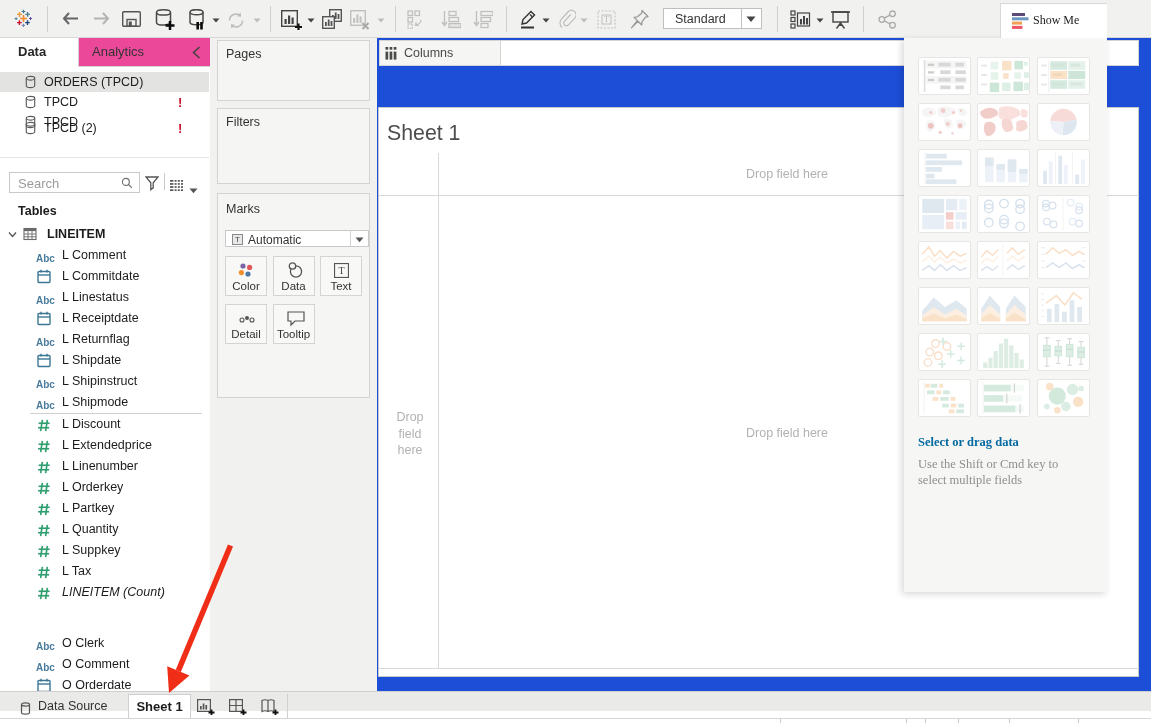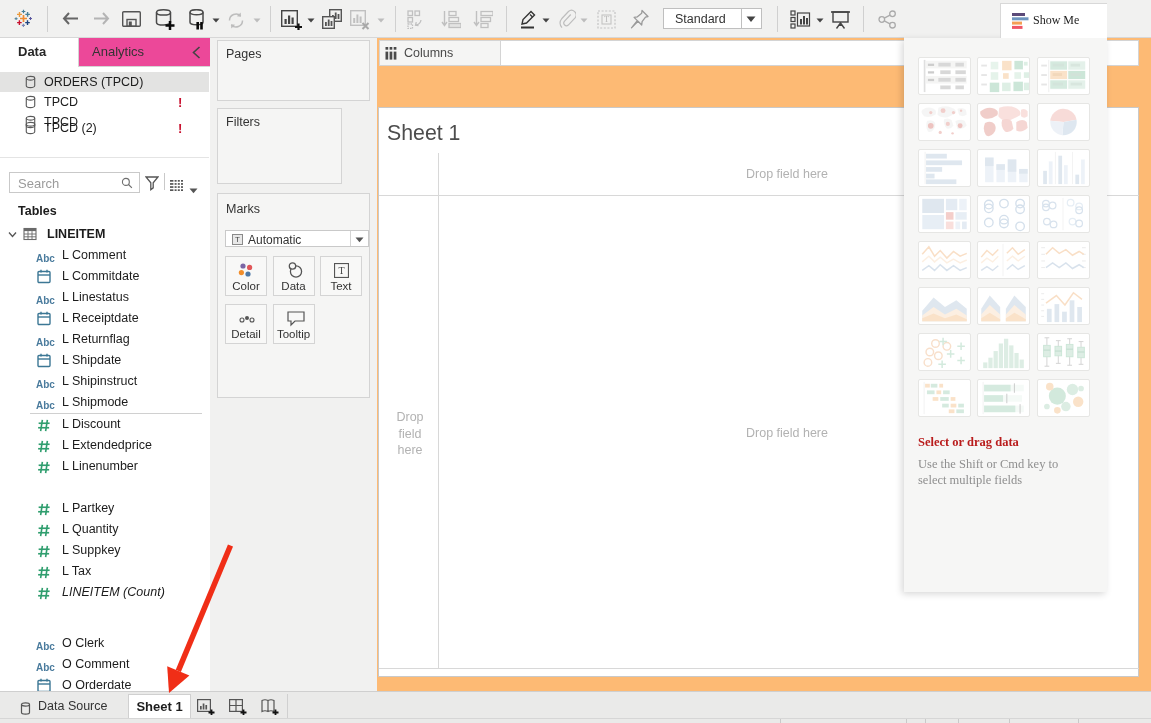--- a/index.html
+++ b/index.html
@@ -21,32 +21,32 @@
 .fieldrow .nm { position:absolute; left:62px; top:0; }
 .ficon { position:absolute; left:36px; top:3px; width:16px; height:15px; }
 .abc { color:#4a7b9d; font-size:10px; font-weight:bold; position:absolute; left:36px; top:3px; }
 .thead { position:absolute; left:0; width:209px; height:22px; font-weight:bold; font-size:12.5px; color:#1c1c1c; line-height:22px; }
 .thead .nm { position:absolute; left:47px; }
 #midpanel { left:210px; top:38px; width:167px; height:653px; background:#f1f1f0; }
 .card { position:absolute; background:#f5f5f4; border:1px solid #d4d4d4; }
 .cardlabel { position:absolute; left:8px; top:6px; font-size:12.5px; color:#333; }
 .mkbtn { position:absolute; width:42px; height:40px; background:#f8f8f7; border:1px solid #d4d4d4; }
 .mklbl { position:absolute; left:0; right:0; bottom:3px; text-align:center; font-size:11.5px; color:#333; }
-#canvas { left:377px; top:38px; width:774px; height:653px; background:#fdba74; }
+#canvas { left:377px; top:38px; width:774px; height:653px; background:#1d4ed8; }
 .shelf { position:absolute; height:26px; }
 .shelflabel { position:absolute; left:0; top:0; width:122px; height:26px; background:#f5f5f4; border:1px solid #d4d4d4; font-size:12.5px; color:#4a4a4a; line-height:24px; }
 .shelffield { position:absolute; top:0; height:26px; background:#fff; border:1px solid #d4d4d4; border-left:none; }
 #sheetarea { position:absolute; left:1px; top:69px; width:761px; height:570px; background:#fff; border:1px solid #c9c9c9; }
 .droptxt { position:absolute; color:#b2b2b2; font-size:12.5px; }
 #showme { left:904px; top:0; width:203px; height:592px;font-family:Liberation Serif, serif; }
 #smtop { position:absolute; left:0; top:0; width:203px; height:38px; background:#f1f1f0; }
 #smbody { position:absolute; left:0; top:38px; width:203px; height:554px; background:#f6f6f5; box-shadow:-2px 2px 7px rgba(0,0,0,0.16); }
 #smbtn { position:absolute; left:96px; top:3px; width:107px; height:35px; background:#fff; border:1px solid #d8d8d8; border-bottom:none; border-right:none; }
 .thumb { position:absolute; width:53px; height:38px; background:#fff; border:1px solid #e6e6e4; border-radius:2px; }
-#statusbar { left:0; top:691px; width:1151px; height:32px; background:#eaeae9; border-top:1px solid #cfcfcf; }
+#statusbar { left:0; top:691px; width:1151px; height:20px; background:#eaeae9; border-top:1px solid #cfcfcf; }
 #sheettab { position:absolute; left:128px; top:2px; width:63px; height:24px; background:#fff; border:1px solid #d0d0d0; border-bottom:none; text-align:center; line-height:23px; font-weight:bold; font-size:13px; color:#1c1c1c; }
 #dstab { position:absolute; left:38px; top:7px; font-size:12.5px; color:#333; }
 .caret { position:absolute; width:8px; height:5px; }
 .sbico { position:absolute; top:7px; }
 </style>
 </head>
 <body>
 <div class="abs" id="toolbar">
 
   <svg style="position:absolute; left:10px; top:4px;" width="32" height="30" viewBox="0 0 32 30" fill="none">
@@ -409,20 +409,26 @@
         <use href="#hashico"></use>
       </svg>
       <span class="nm">L Extendedprice</span>
     </div>
   <div class="fieldrow" style="top:418px;">
       <svg class="ficon" style="top:4px;" viewBox="0 0 11 12">
         <use href="#hashico"></use>
       </svg>
       <span class="nm">L Linenumber</span>
     </div>
+  <div class="fieldrow" style="top:439px;">
+      <svg class="ficon" style="top:4px;" viewBox="0 0 11 12">
+        <use href="#hashico"></use>
+      </svg>
+      <span class="nm">L Orderkey</span>
+    </div>
   <div class="fieldrow" style="top:460px;">
       <svg class="ficon" style="top:4px;" viewBox="0 0 11 12">
         <use href="#hashico"></use>
       </svg>
       <span class="nm">L Partkey</span>
     </div>
   <div class="fieldrow" style="top:481px;">
       <svg class="ficon" style="top:4px;" viewBox="0 0 11 12">
         <use href="#hashico"></use>
       </svg>
@@ -458,21 +464,21 @@
       <svg class="ficon" viewBox="0 0 15 15">
         <use href="#calico"></use>
       </svg>
       <span class="nm">O Orderdate</span>
     </div>
 </div>
 <div class="abs" id="midpanel">
   <div class="card" style="left:7px; top:2px; width:153px; height:61px;">
       <div class="cardlabel">Pages</div>
     </div>
-  <div class="card" style="left:7px; top:70px; width:125px; height:76px;">
+  <div class="card" style="left:7px; top:70px; width:153px; height:76px;">
       <div class="cardlabel">Filters</div>
     </div>
   <div class="card" style="left:7px; top:155px; width:153px; height:205px;">
     <div class="cardlabel" style="top:8px;">Marks</div>
 
     <div style="position:absolute; left:7px; top:36px; width:144px; height:17px; background:#fff; border:1px solid #c9c9c9;">
       <svg style="position:absolute; left:6px; top:3px;" width="11" height="11" viewBox="0 0 11 11">
           <rect x="0.5" y="0.5" width="10" height="10" fill="#e8e8e8" stroke="#8a8a8a" stroke-width="1"></rect>
           <text x="5.5" y="8.2" text-anchor="middle" font-size="8" fill="#444" font-family="Liberation Sans">T</text>
         </svg>
@@ -900,21 +906,21 @@
           <circle cx="20" cy="17" r="9" fill="#9ccfb2"></circle>
           <circle cx="36" cy="10" r="6"></circle>
           <circle cx="42" cy="23" r="5.5" fill="#f5c189"></circle>
           <circle cx="29" cy="28" r="5"></circle>
           <circle cx="12" cy="7" r="4" fill="#f5c189"></circle>
           <circle cx="45" cy="9" r="3"></circle>
           <circle cx="20" cy="32" r="3.5" fill="#f5c189"></circle>
           <circle cx="9" cy="28" r="3"></circle>
         </g>
       </svg></div>
-  <div style="position:absolute; left:14px; top:435px; font-size:12.5px; font-weight:bold; color:#b91c1c;">Select or drag data</div>
+  <div style="position:absolute; left:14px; top:435px; font-size:12.5px; font-weight:bold; color:#0369a1;">Select or drag data</div>
   <div style="position:absolute; left:14px; top:456px; font-size:12.5px; color:#8f8f8f; line-height:16px;">Use the Shift or Cmd key to<br>select multiple fields</div>
 </div>
 <div class="abs" id="statusbar">
   <svg style="position:absolute; left:20px; top:10px;" width="11" height="13" viewBox="0 0 11 13">
       <path d="M1.5 2.5 v8 a4 1.6 0 0 0 8 0 v-8" fill="none" stroke="#555" stroke-width="1.2"></path>
       <ellipse cx="5.5" cy="2.5" rx="4" ry="1.6" fill="none" stroke="#555" stroke-width="1.2"></ellipse>
     </svg>
   <div id="dstab">Data Source</div>
   <div id="sheettab">Sheet 1</div>
   <svg class="sbico" style="left:197px;" width="18" height="16" viewBox="0 0 18 16">

